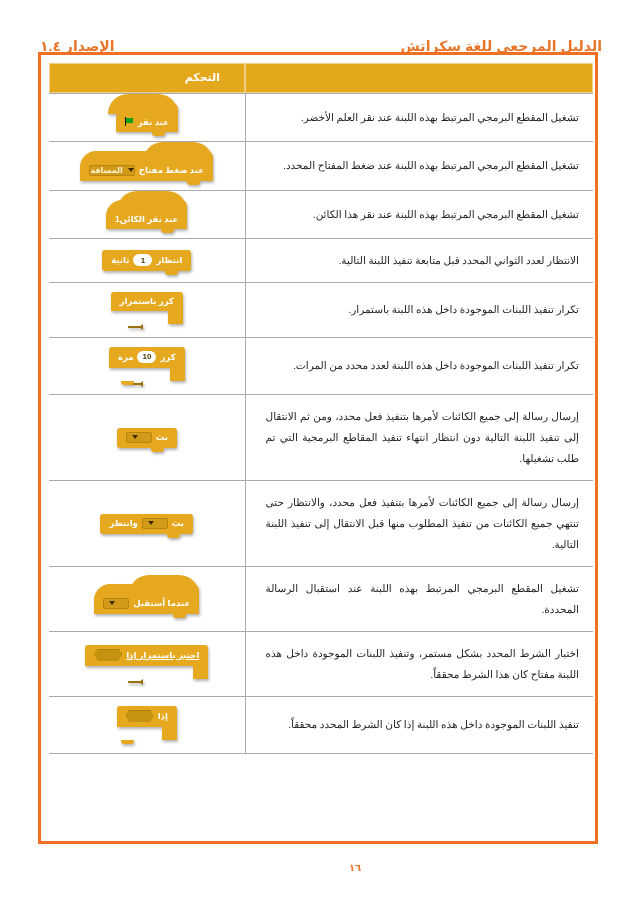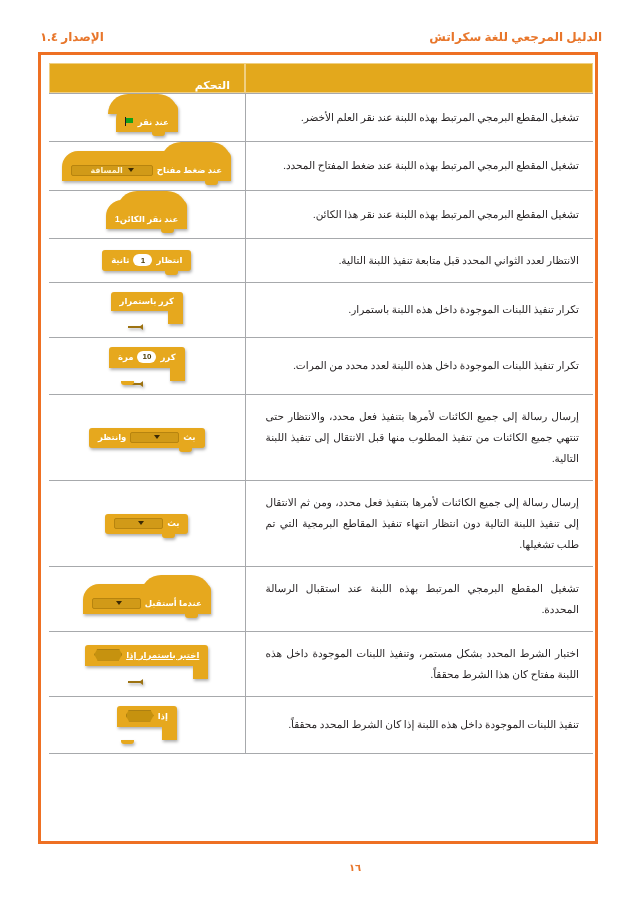--- a/index.html
+++ b/index.html
@@ -11,23 +11,23 @@
     width: 638px;
     height: 903px;
     position: relative;
     font-family: "Liberation Serif", "DejaVu Serif", serif;
     overflow: hidden;
   }
 
   
   .runhead {
     position: absolute;
-    top: 30px;
+    top: 38px;
     font-family: "Liberation Sans", "DejaVu Sans", sans-serif;
-    font-size: 12px;
+    font-size: 14px;
     font-weight: bold;
     color: #E8762B;
     letter-spacing: 0px;
     white-space: nowrap;
   }
   .runhead-right { right: 36px; }
   .runhead-left  { left: 40px; }
 
   
   .page-frame {
@@ -62,23 +62,23 @@
     box-sizing: border-box;
     padding: 3px;
   }
   .hdr-inner {
     border: 1px solid #EFC濃;
     border: 1px solid #EEC濃;
     border: 1px solid rgba(255,255,255,0.45);
     height: 100%;
     box-sizing: border-box;
     display: flex;
-    align-items: flex-end;
+    align-items: center;
     justify-content: flex-start;
-    padding: 0 14px;
+    padding: 0 24px;
   }
   .hdr-text {
     color: #ffffff;
     font-family: "Liberation Sans", "DejaVu Sans", sans-serif;
     font-size: 11px;
     font-weight: bold;
   }
 
   
   .row-sep td {
@@ -152,21 +152,21 @@
   }
 
   
   .fld {
     display: inline-flex;
     align-items: center;
     gap: 5px;
     background: #D19A18;
     border: 1px solid #B7840F;
     border-radius: 2px;
-    padding: 1px 18px;
+    padding: 1px 0;
     font-size: 8px;
     color: #FFF3D0;
     min-width: 14px;
     height: 11px;
     box-sizing: border-box;
     justify-content: flex-end;
   }
   .fld.blank { min-width: 26px; }
   .caret {
     width: 0; height: 0;
@@ -403,51 +403,51 @@
           <span class="c-mouth">
                 <span class="arm"></span>
                 <span class="gap"></span>
               </span>
           <span class="c-bottom loop"><span class="bump"></span></span>
         </span>
       </td>
     </tr>
 
     <tr class="row-sep">
+      <td class="desc-cell">إرسال رسالة إلى جميع الكائنات لأمرها بتنفيذ فعل محدد، ومن ثم الانتقال إلى تنفيذ اللبنة التالية دون انتظار انتهاء تنفيذ المقاطع البرمجية التي تم طلب تشغيلها.</td>
+      <td class="block-cell">
+        <span class="blk-wrap">
+          <span class="blk notch" style="border-radius:3px;">
+            <span>بث</span>
+            <span class="fld blank">
+              <span class="caret"></span>
+              <span></span>
+            </span>
+          </span>
+        </span>
+      </td>
+    </tr>
+
+    <tr class="row-sep">
       <td class="desc-cell">إرسال رسالة إلى جميع الكائنات لأمرها بتنفيذ فعل محدد، والانتظار حتى تنتهي جميع الكائنات من تنفيذ المطلوب منها قبل الانتقال إلى تنفيذ اللبنة التالية.</td>
       <td class="block-cell">
         <span class="blk-wrap">
           <span class="blk notch" style="border-radius:3px;">
             <span>بث</span>
             <span class="fld blank">
               <span class="caret"></span>
               <span></span>
             </span>
             <span>وانتظر</span>
           </span>
         </span>
       </td>
     </tr>
 
     <tr class="row-sep">
-      <td class="desc-cell">إرسال رسالة إلى جميع الكائنات لأمرها بتنفيذ فعل محدد، ومن ثم الانتقال إلى تنفيذ اللبنة التالية دون انتظار انتهاء تنفيذ المقاطع البرمجية التي تم طلب تشغيلها.</td>
-      <td class="block-cell">
-        <span class="blk-wrap">
-          <span class="blk notch" style="border-radius:3px;">
-            <span>بث</span>
-            <span class="fld blank">
-              <span class="caret"></span>
-              <span></span>
-            </span>
-          </span>
-        </span>
-      </td>
-    </tr>
-
-    <tr class="row-sep">
       <td class="desc-cell">تشغيل المقطع البرمجي المرتبط بهذه اللبنة عند استقبال الرسالة المحددة.</td>
       <td class="block-cell">
         <span class="blk-wrap">
           <span class="blk hat notch">
             <span>عندما أستقبل</span>
             <span class="fld blank">
               <span class="caret"></span>
               <span></span>
             </span>
           </span>

